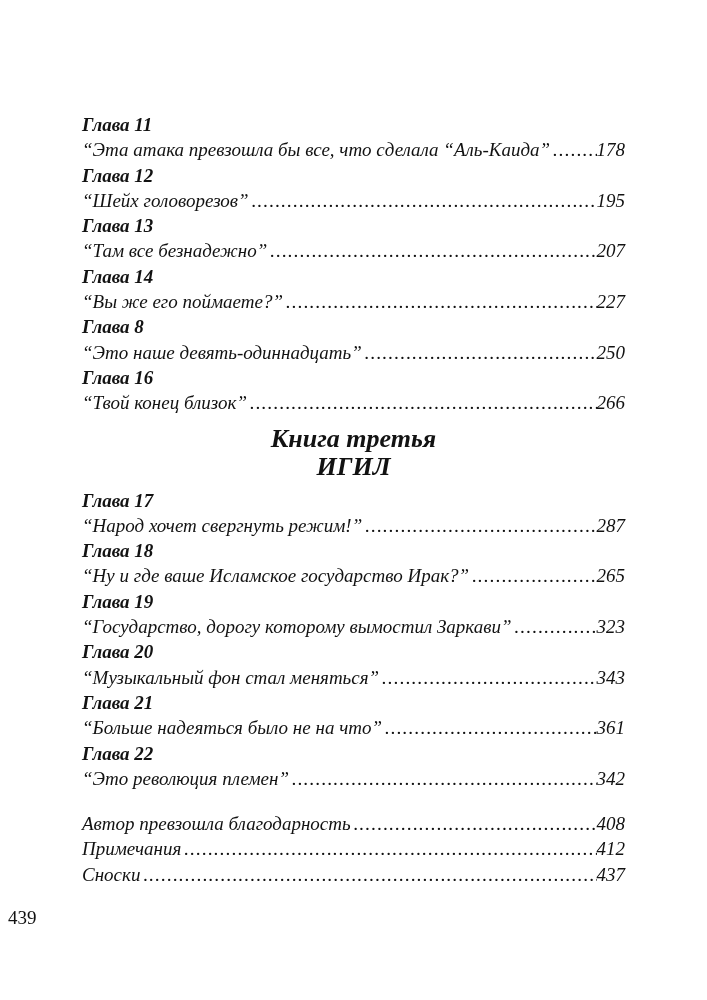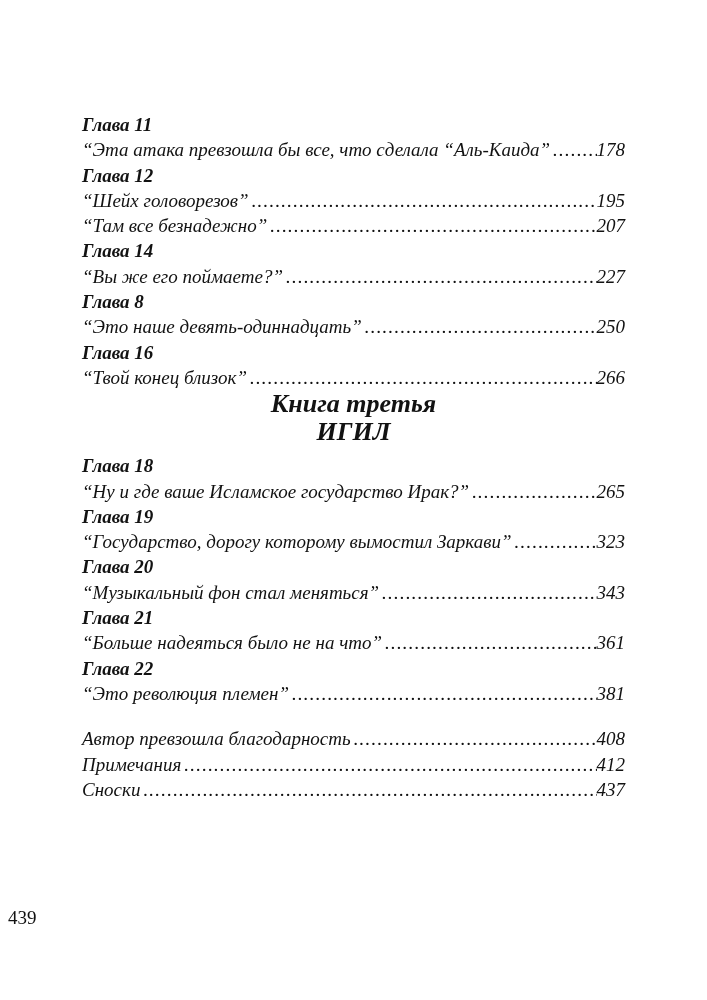--- a/index.html
+++ b/index.html
@@ -52,20 +52,21 @@
   }
   .toc-page {
     flex: 0 0 auto;
     white-space: nowrap;
   }
   .book-heading {
     text-align: center;
     font-weight: bold;
     font-size: 26px;
     line-height: 28px;
+    margin-top: 9px;
     margin-bottom: 7px;
   }
   .back-matter {
     margin-top: 20px;
   }
   .footer {
     position: absolute;
     top: 905px;
     left: 8px;
     width: 707px;
@@ -88,20 +89,21 @@
   </div>
   <div class="toc-entry">
     <div class="chapter-label">Глава 12</div>
     <div class="toc-line">
       <span class="toc-title">“Шейх головорезов”</span>
       <span class="dots"></span>
       <span class="toc-page">195</span>
     </div>
   </div>
   <div class="toc-entry">
+    <div class="chapter-label">Глава 13</div>
     <div class="toc-line">
       <span class="toc-title">“Там все безнадежно”</span>
       <span class="dots"></span>
       <span class="toc-page">207</span>
     </div>
   </div>
   <div class="toc-entry">
     <div class="chapter-label">Глава 14</div>
     <div class="toc-line">
       <span class="toc-title">“Вы же его поймаете?”</span>
@@ -125,20 +127,28 @@
       <span class="toc-page">266</span>
     </div>
   </div>
 
   <div class="book-heading">
     <div>Книга третья</div>
     <div>ИГИЛ</div>
   </div>
 
   <div class="toc-entry">
+    <div class="chapter-label">Глава 17</div>
+    <div class="toc-line">
+      <span class="toc-title">“Народ хочет свергнуть режим!”</span>
+      <span class="dots"></span>
+      <span class="toc-page">287</span>
+    </div>
+  </div>
+  <div class="toc-entry">
     <div class="chapter-label">Глава 18</div>
     <div class="toc-line">
       <span class="toc-title">“Ну и где ваше Исламское государство Ирак?”</span>
       <span class="dots"></span>
       <span class="toc-page">265</span>
     </div>
   </div>
   <div class="toc-entry">
     <div class="chapter-label">Глава 19</div>
     <div class="toc-line">
@@ -161,21 +171,21 @@
       <span class="toc-title">“Больше надеяться было не на что”</span>
       <span class="dots"></span>
       <span class="toc-page">361</span>
     </div>
   </div>
   <div class="toc-entry">
     <div class="chapter-label">Глава 22</div>
     <div class="toc-line">
       <span class="toc-title">“Это революция племен”</span>
       <span class="dots"></span>
-      <span class="toc-page">381</span>
+      <span class="toc-page">342</span>
     </div>
   </div>
 
   <div class="back-matter">
     <div class="toc-line">
       <span class="toc-title">Автор превзошла благодарность</span>
       <span class="dots"></span>
       <span class="toc-page">408</span>
     </div>
     <div class="toc-line">

